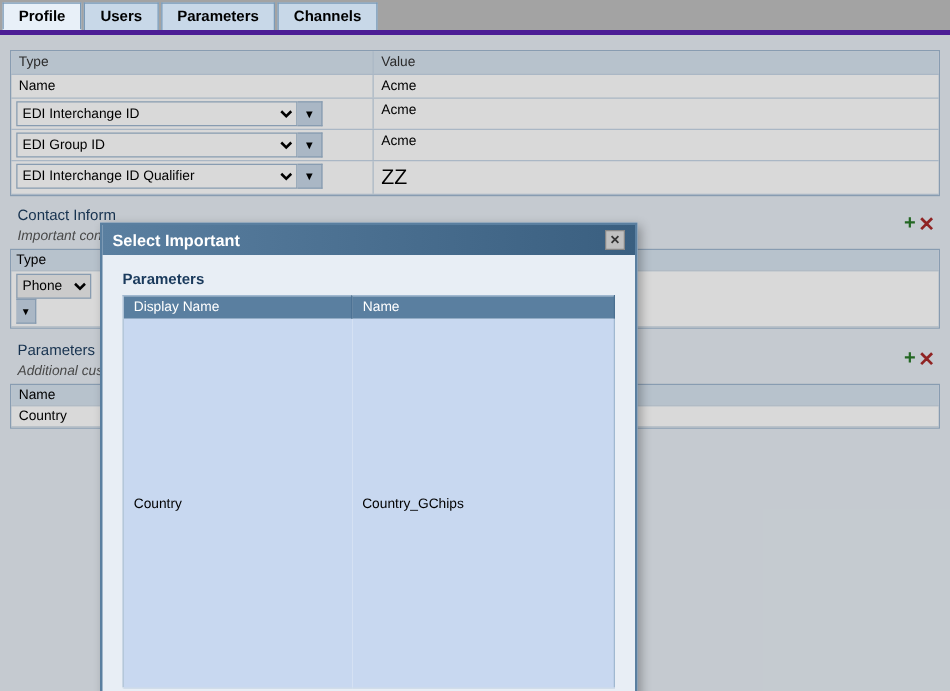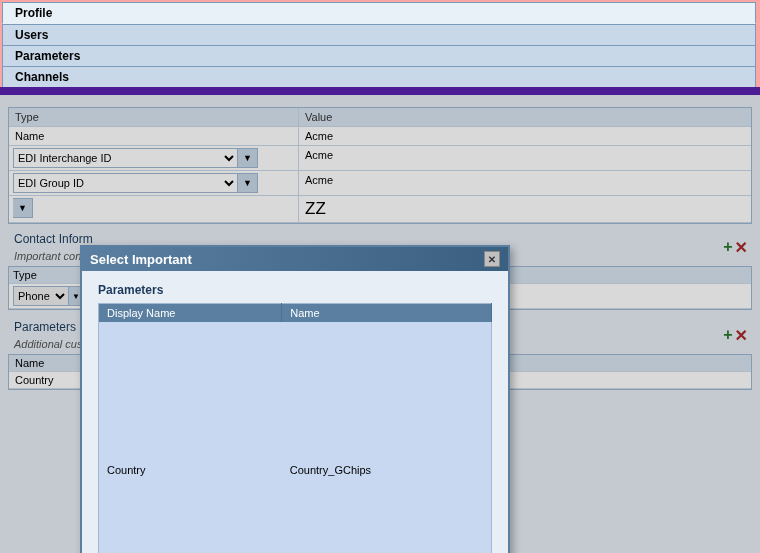--- a/index.html
+++ b/index.html
@@ -8,24 +8,23 @@
       font-size: 12px;
       background: #d4dde8;
       width: 760px;
       height: 553px;
       overflow: hidden;
     }
 
     
     .tab-bar {
       display: flex;
-      background: #fca5a5;
+      background: #a3a3a3;
       padding: 2px 2px 0 2px;
-      border-bottom: 8px solid #4c1d95;
-      flex-direction: column;
+      border-bottom: 4px solid #4c1d95;
     }
     .tab {
       padding: 3px 12px;
       background: #c8d8e8;
       border: 1px solid #7a9ab8;
       border-bottom: none;
       margin-right: 2px;
       cursor: pointer;
       color: #000;
       font-size: 12px;
@@ -317,20 +316,23 @@
               <option>EDI Group ID</option>
             </select>
             <div class="select-arrow-btn">▼</div>
           </div>
         </div>
         <div class="col-value" style="padding: 3px 6px; font-size:11px;">Acme</div>
       </div>
       <div class="row-flex">
         <div class="col-type">
           <div class="select-row">
+            <select class="select-box">
+              <option>EDI Interchange ID Qualifier</option>
+            </select>
             <div class="select-arrow-btn">▼</div>
           </div>
         </div>
         <div class="col-value" style="padding: 3px 6px; font-size:17px;">ZZ</div>
       </div>
     </div>
 
     <div class="contact-section">
       <div class="contact-header-row">
         <div>
@@ -341,21 +343,21 @@
           <span class="btn-plus">+</span>
           <span class="btn-minus">✕</span>
         </div>
       </div>
       <div class="inner-table">
         <div class="contact-table-row" style="background:#d8e4f0;">
           <div class="contact-type-cell" style="font-weight:normal; font-size:11px;">Type</div>
         </div>
         <div class="contact-table-row">
           <div class="contact-type-cell">
-            <div style="display:flex; ">
+            <div style="display:flex; flex-direction:column;">
               <select style="width:60px; height:20px; font-size:11px; border:1px solid #a0b8d0;">
                 <option>Phone</option>
               </select>
               <div style="width:16px; height:20px; background:#c8d8e8; border:1px solid #a0b8d0; border-left:none; display:flex; align-items:center; justify-content:center; font-size:8px; cursor:pointer;">▼</div>
             </div>
           </div>
         </div>
       </div>
     </div>
 

